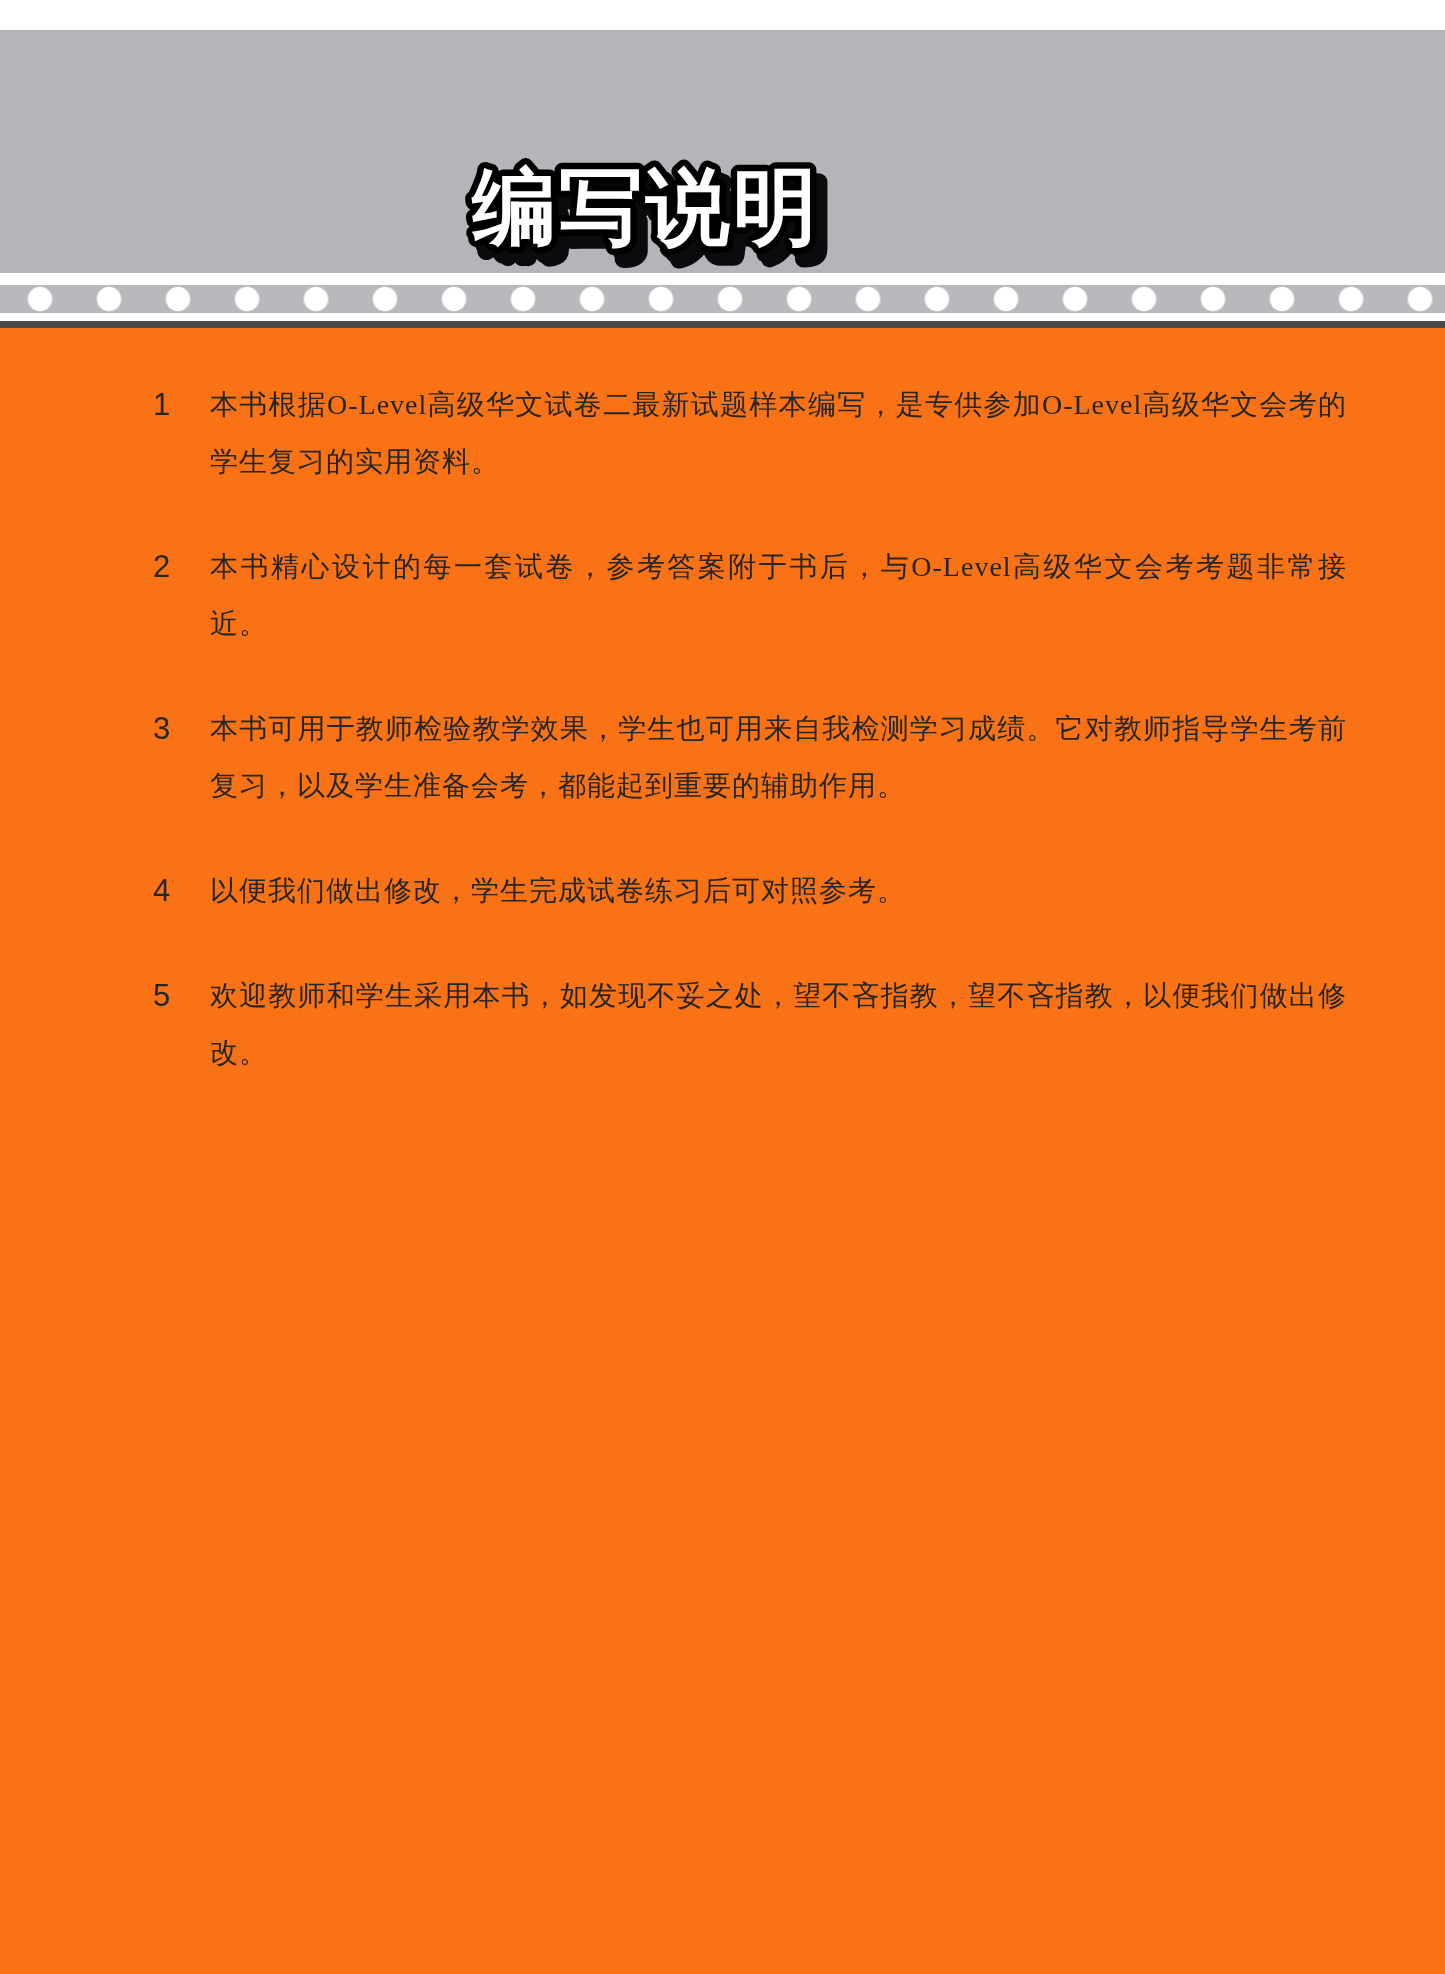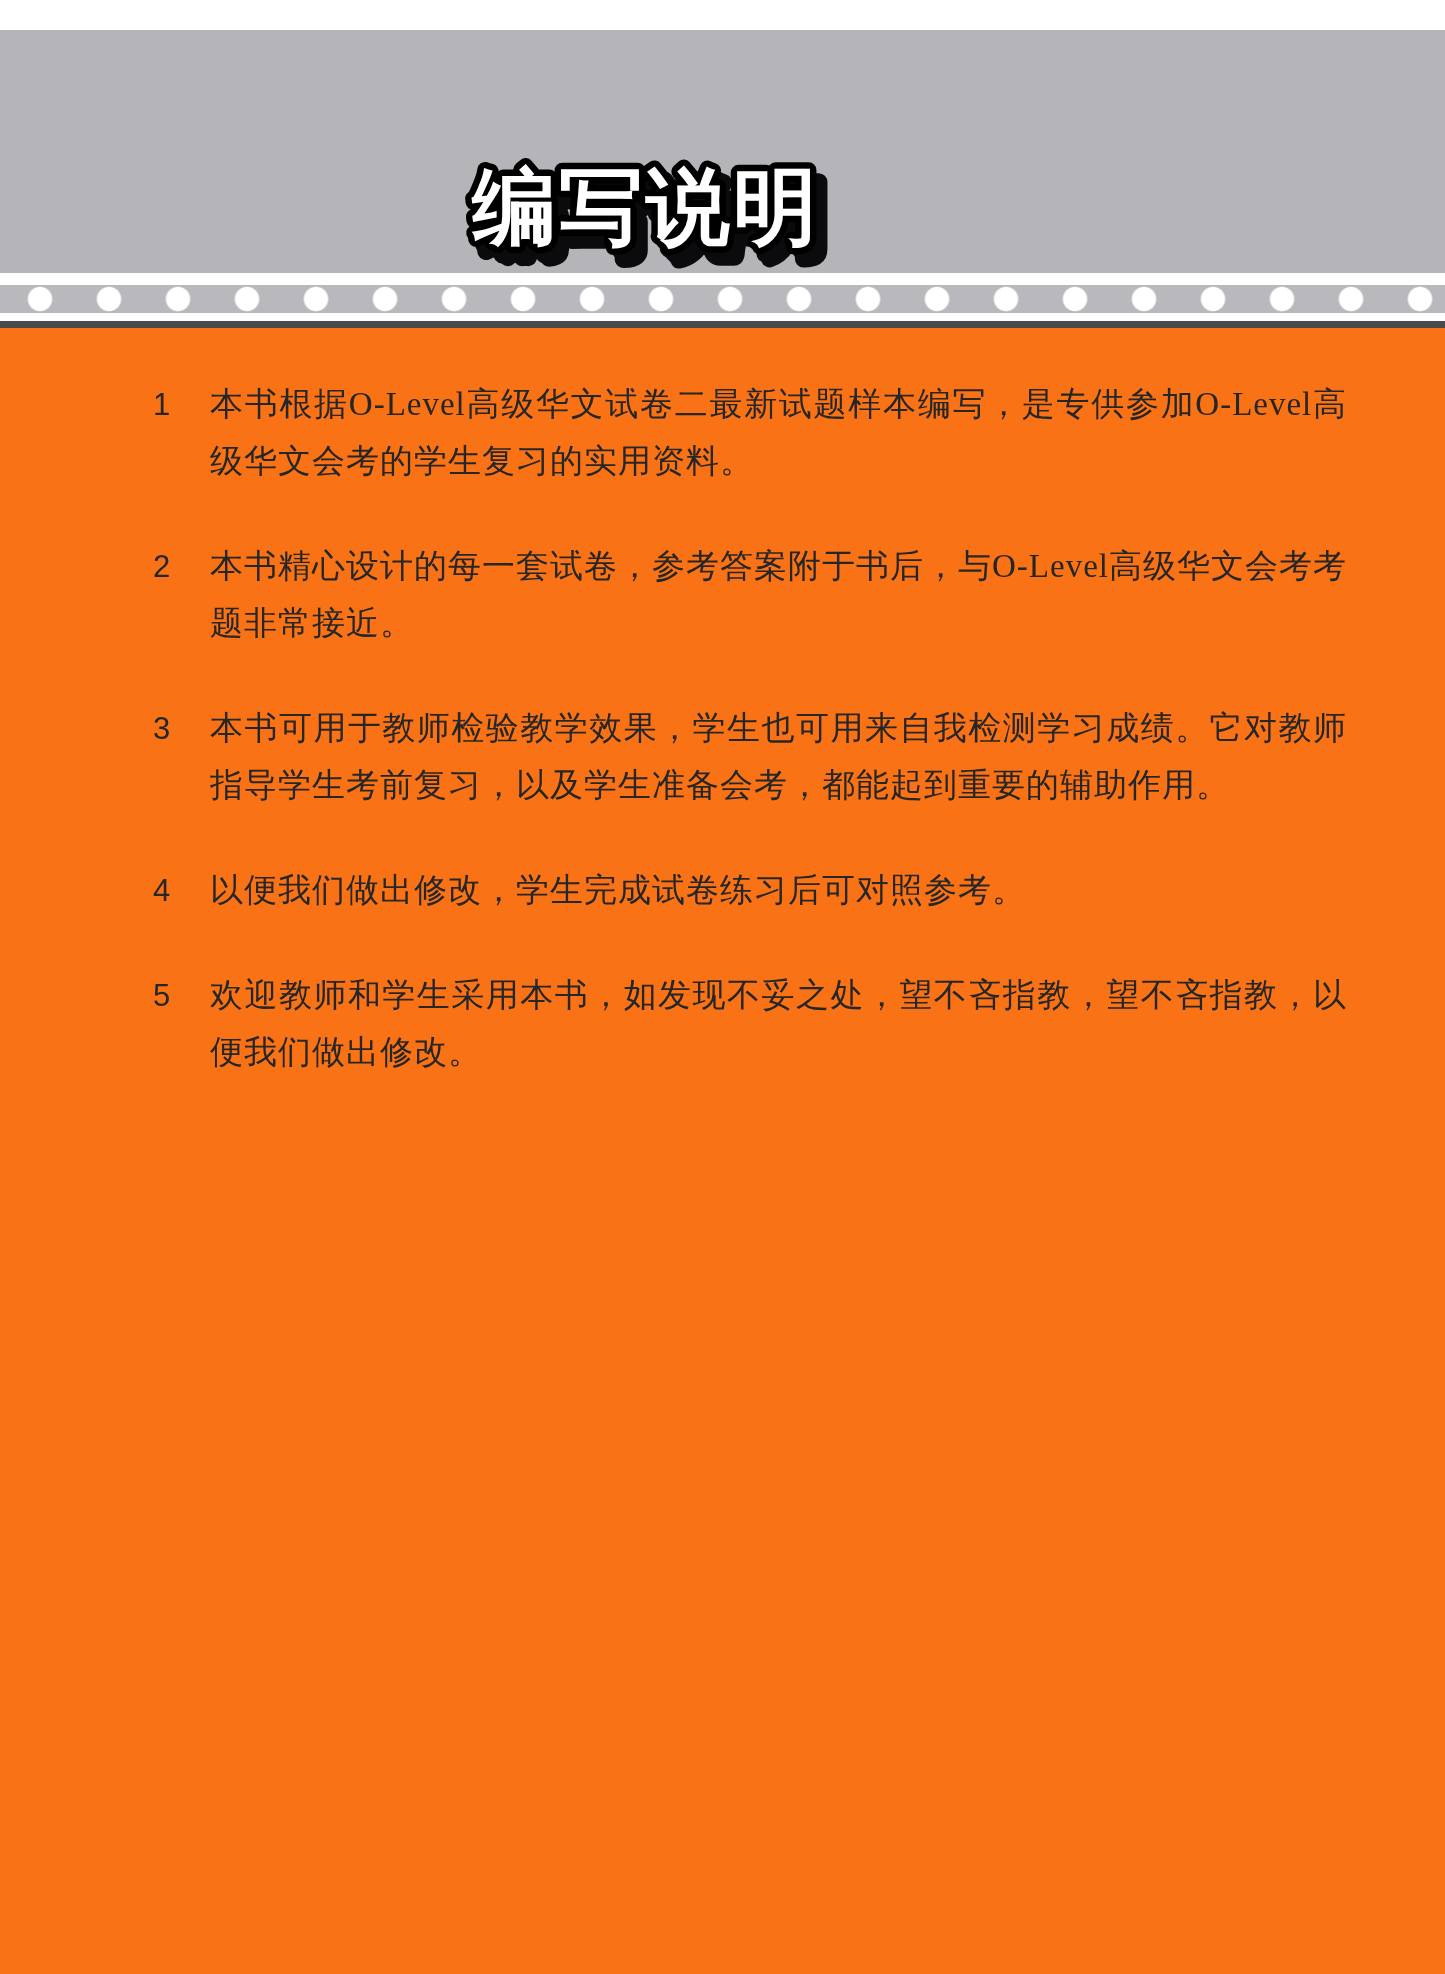--- a/index.html
+++ b/index.html
@@ -77,21 +77,21 @@
     width: 57px;
     font-family: "Liberation Sans", sans-serif;
     font-size: 31px;
     line-height: 57px;
     color: #262626;
   }
   .txt {
     flex: 1;
     margin: 0;
     font-family: "Liberation Serif", serif;
-    font-size: 33px;
+    font-size: 28px;
     line-height: 57px;
     letter-spacing: 1px;
     text-align: justify;
     text-align-last: left;
     text-justify: inter-character;
     color: #262626;
   }
   .signature {
     margin-top: 75px;
     padding-right: 12px;

